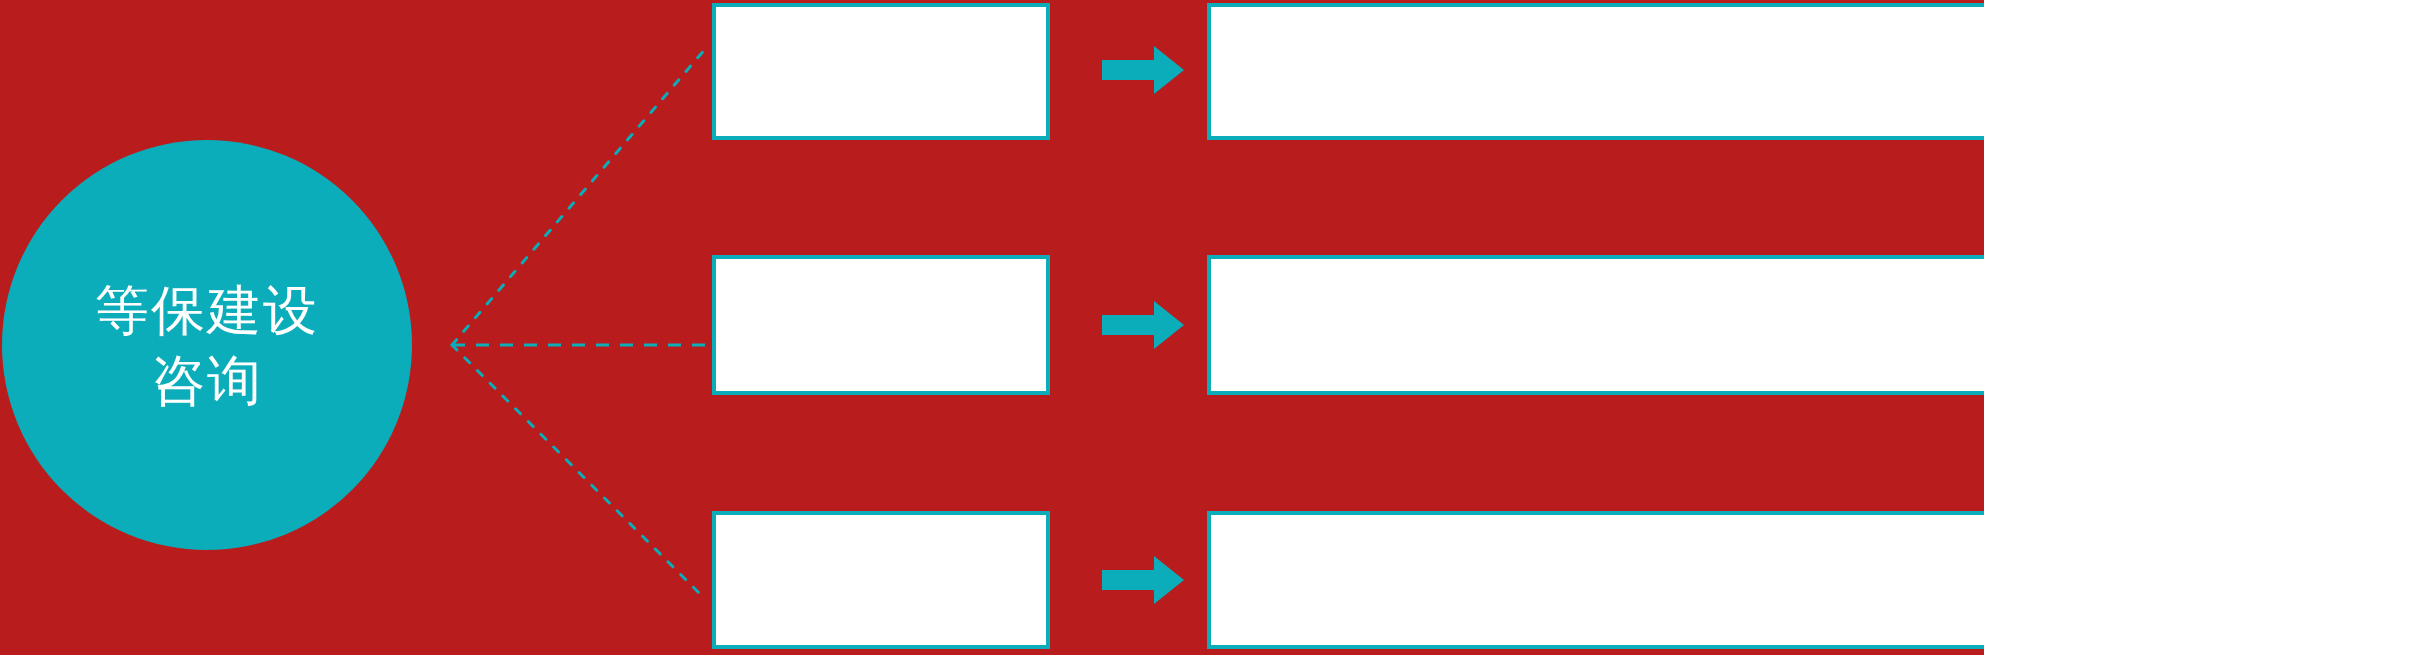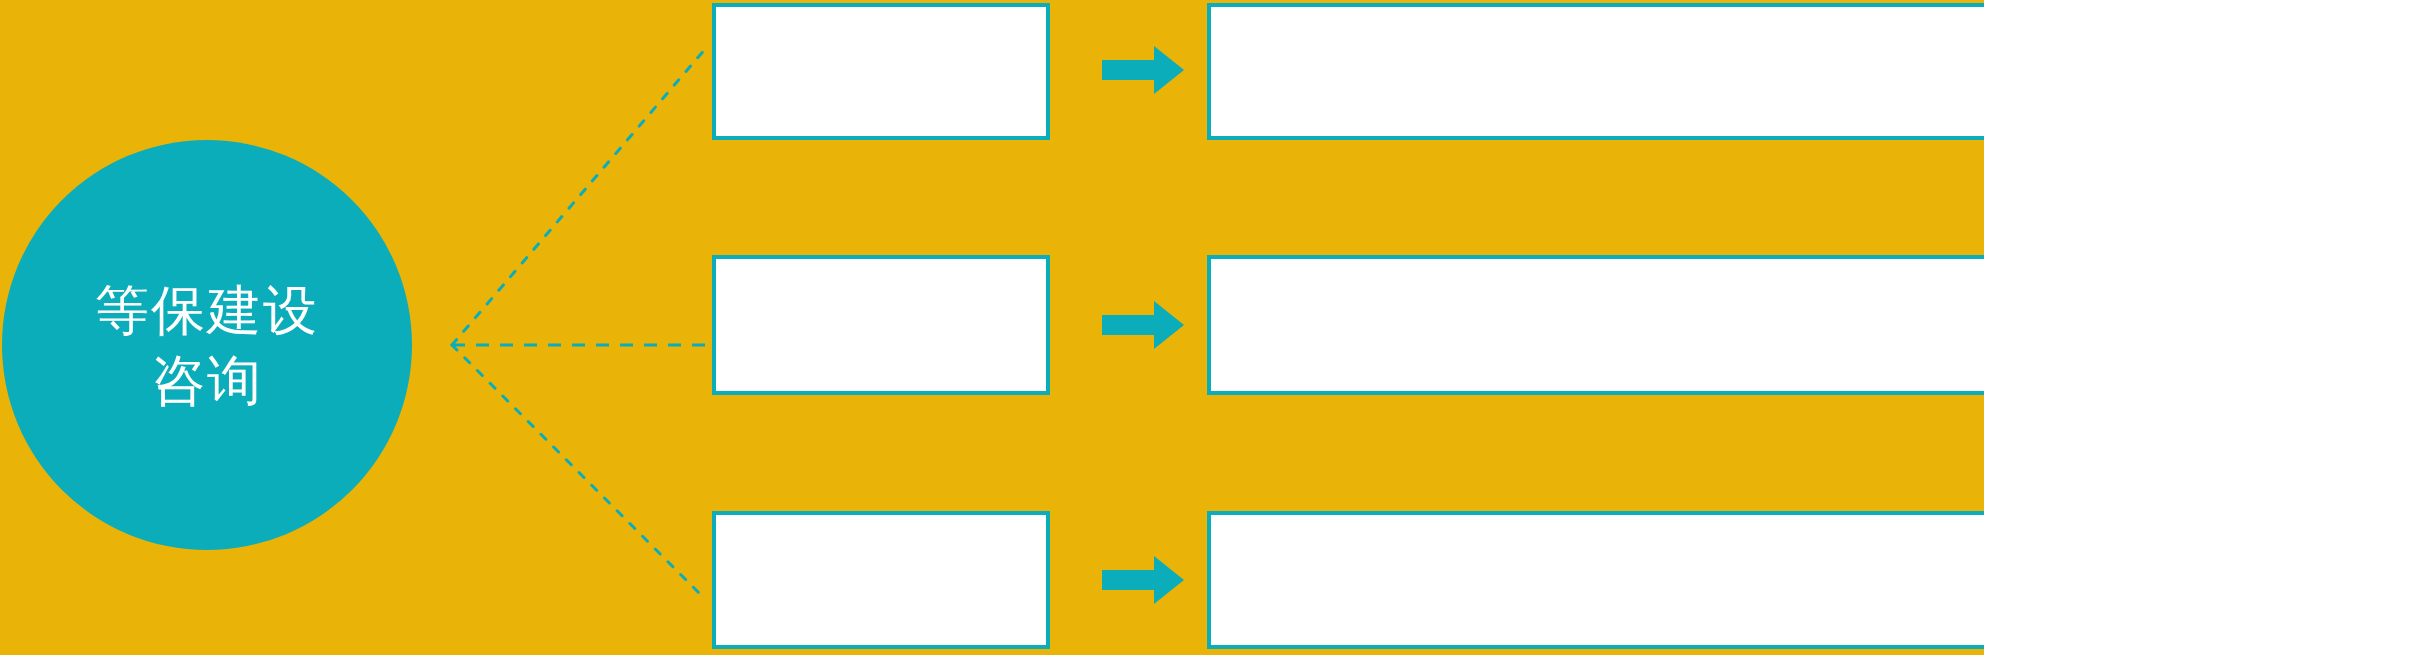--- a/index.html
+++ b/index.html
@@ -8,21 +8,21 @@
     padding: 0;
     background: #ffffff;
   }
   body {
     font-family: "Liberation Sans", "DejaVu Sans", sans-serif;
   }
   #canvas {
     position: relative;
     width: 1984px;
     height: 655px;
-    background: #eab308;
+    background: #b91c1c;
     overflow: hidden;
   }
 
   
   .hub {
     position: absolute;
     left: 2px;
     top: 140px;
     width: 410px;
     height: 410px;

